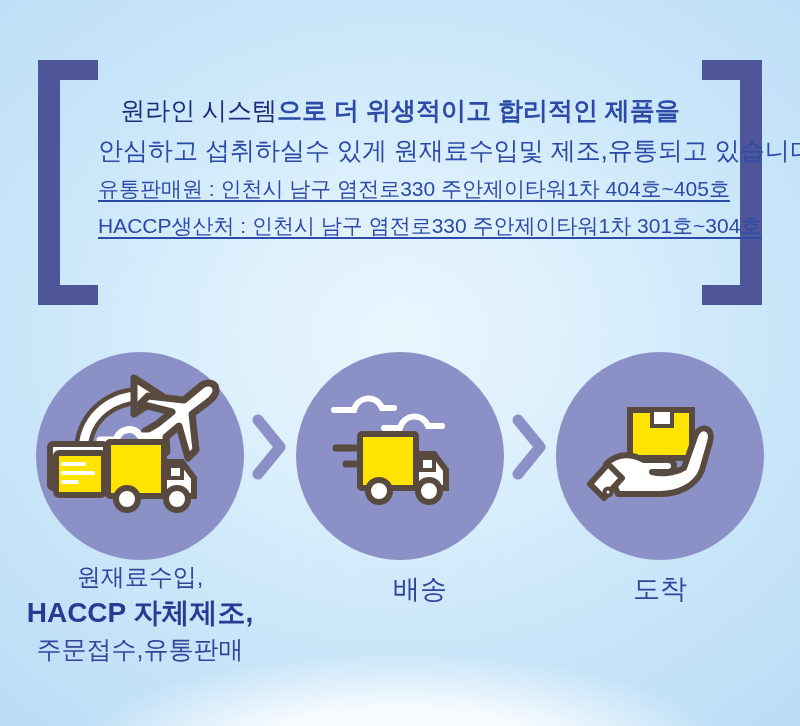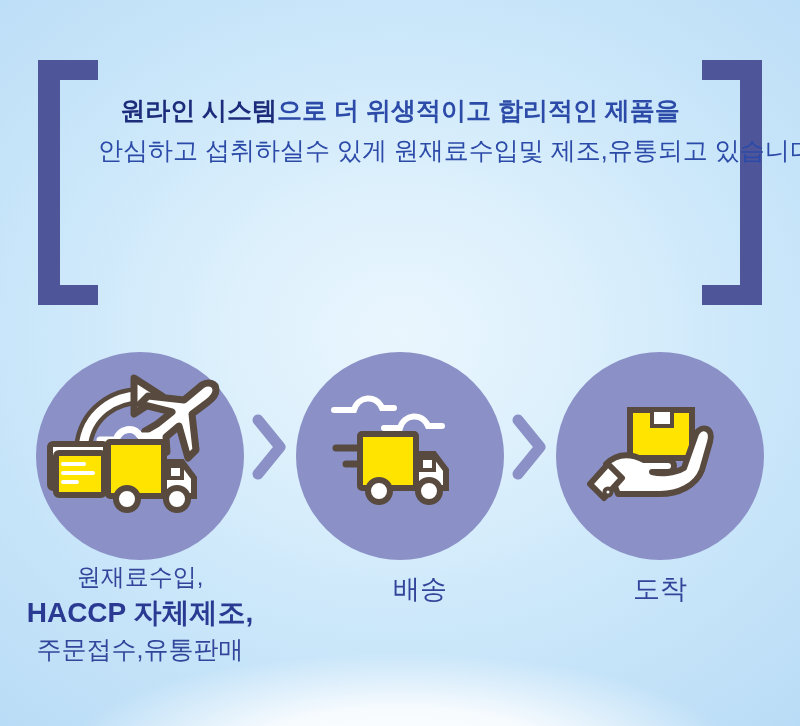--- a/index.html
+++ b/index.html
@@ -38,21 +38,21 @@
   .bracket.right{right:0;}
   .bracket.right .v{right:8px;top:0;width:22px;height:245px;}
   .bracket.right .t{right:8px;top:0;width:60px;height:20px;}
   .bracket.right .b{right:8px;bottom:0;width:60px;height:20px;}
 
   .panel-text{
     position:absolute;left:68px;right:68px;top:30px;
     text-align:center;color:#2d3c8f;
   }
   .line1{font-size:25px;line-height:40px;color:#2c3fa0;white-space:nowrap;}
-  .line1 .strong{font-weight:bold;color:#1d2c7a;}
+  .line1 .strong{font-weight:normal;color:#1d2c7a;}
   .line1 .rest{font-weight:bold;color:#2c4aa8;}
   .line2{font-size:25px;line-height:40px;color:#2c4aa8;white-space:nowrap;}
   .addr{
     font-size:21px;line-height:37px;color:#2c4aa8;
     text-decoration:underline;text-underline-offset:4px;white-space:nowrap;
   }
 
   
   .steps{position:absolute;left:0;top:352px;width:800px;height:240px;}
   .step{position:absolute;width:240px;text-align:center;}
@@ -97,20 +97,22 @@
       <i class="v"></i>
         <i class="t"></i>
         <i class="b"></i>
     </div>
 
     <div class="panel-text">
       <div class="line1">
         <span class="strong">원라인 시스템</span><span class="rest">으로 더 위생적이고 합리적인 제품을</span>
       </div>
       <div class="line2">안심하고 섭취하실수 있게 원재료수입및 제조,유통되고 있습니다.</div>
+      <div class="addr">유통판매원 : 인천시 남구 염전로330 주안제이타워1차 404호~405호</div>
+      <div class="addr">HACCP생산처 : 인천시 남구 염전로330 주안제이타워1차 301호~304호</div>
     </div>
   </div>
 
   <div class="steps">
 
     <div class="step s1">
       <div class="circle">
         <svg width="208" height="208" viewBox="0 0 208 208">
           <g fill="none" stroke="#584a3e" stroke-width="7" stroke-linecap="round" stroke-linejoin="round">
 

